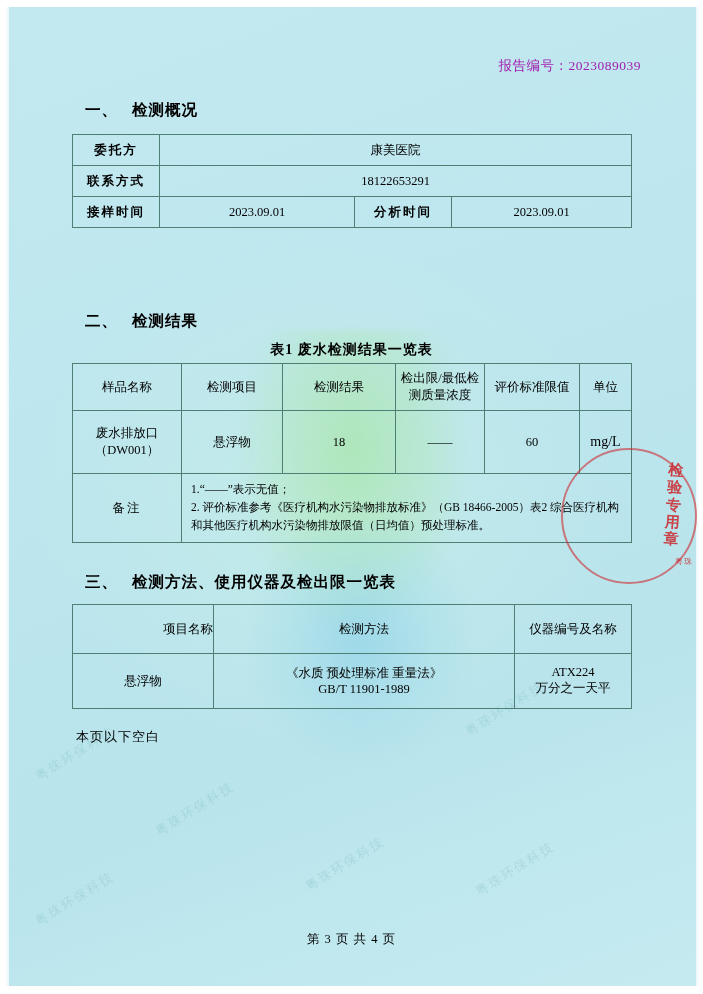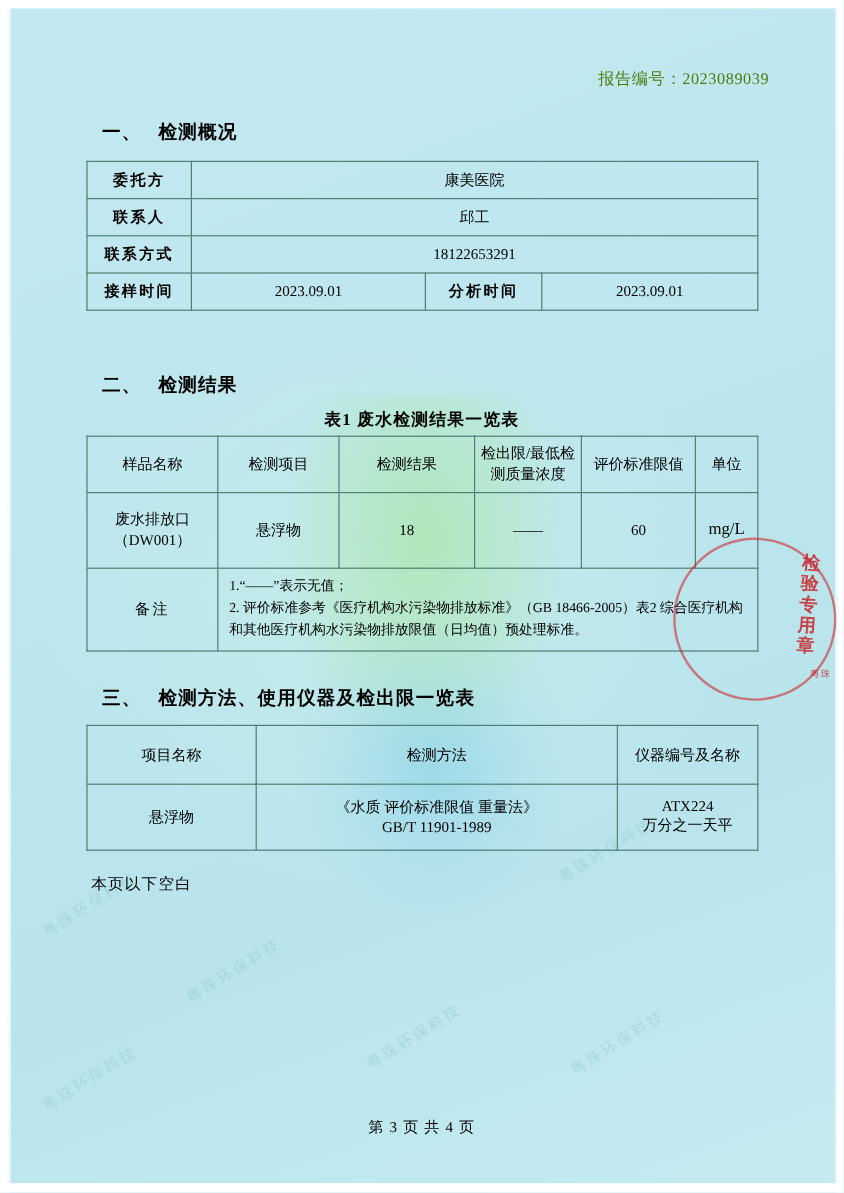--- a/index.html
+++ b/index.html
@@ -112,21 +112,21 @@
     font-size: 4.4px;
     color: #1d5fa6;
     letter-spacing: 0.2px;
     margin-top: 2px;
     font-family: "Liberation Sans", sans-serif;
   }
   .report-no {
     position: absolute;
     right: 62px; top: 57px;
     font-size: 13.5px;
-    color: #4d7c0f;
+    color: #a21caf;
     letter-spacing: 0.5px;
   }
 
   
   .sec-h {
     position: absolute;
     font-size: 15.5px;
     font-weight: bold;
     color: #000;
     letter-spacing: 1px;
@@ -248,24 +248,20 @@
 
     <div class="sec-h" style="left:85px; top:100px;">
       <span class="sec-num">一、</span><span>检测概况</span>
     </div>
 
     <table class="t1">
       <tbody>
           <tr>
         <td class="lbl" style="width:86px;">委托方</td>
         <td colspan="3">康美医院</td>
-      </tr>
-      <tr>
-        <td class="lbl">联系人</td>
-        <td colspan="3">邱工</td>
       </tr>
       <tr>
         <td class="lbl">联系方式</td>
         <td colspan="3">18122653291</td>
       </tr>
       <tr>
         <td class="lbl">接样时间</td>
         <td style="width:194px;">2023.09.01</td>
         <td class="lbl" style="width:96px;">分析时间</td>
         <td>2023.09.01</td>
@@ -306,28 +302,28 @@
     </tbody>
       </table>
 
     <div class="sec-h" style="left:85px; top:572px;">
       <span class="sec-num">三、</span><span>检测方法、使用仪器及检出限一览表</span>
     </div>
 
     <table class="t3">
       <tbody>
           <tr>
-        <th style="width:140px;">项目名称</th>
+        <th style="width:140px;text-align:right;">项目名称</th>
         <th style="width:300px;">检测方法</th>
         <th class="two-line">仪器编号及名称</th>
       </tr>
       <tr>
         <td>悬浮物</td>
         <td>
-          <div>《水质  评价标准限值  重量法》</div>
+          <div>《水质  预处理标准  重量法》</div>
           <div>GB/T  11901-1989</div>
         </td>
         <td>
           <div>ATX224</div>
           <div>万分之一天平</div>
         </td>
       </tr>
     </tbody>
       </table>
 

